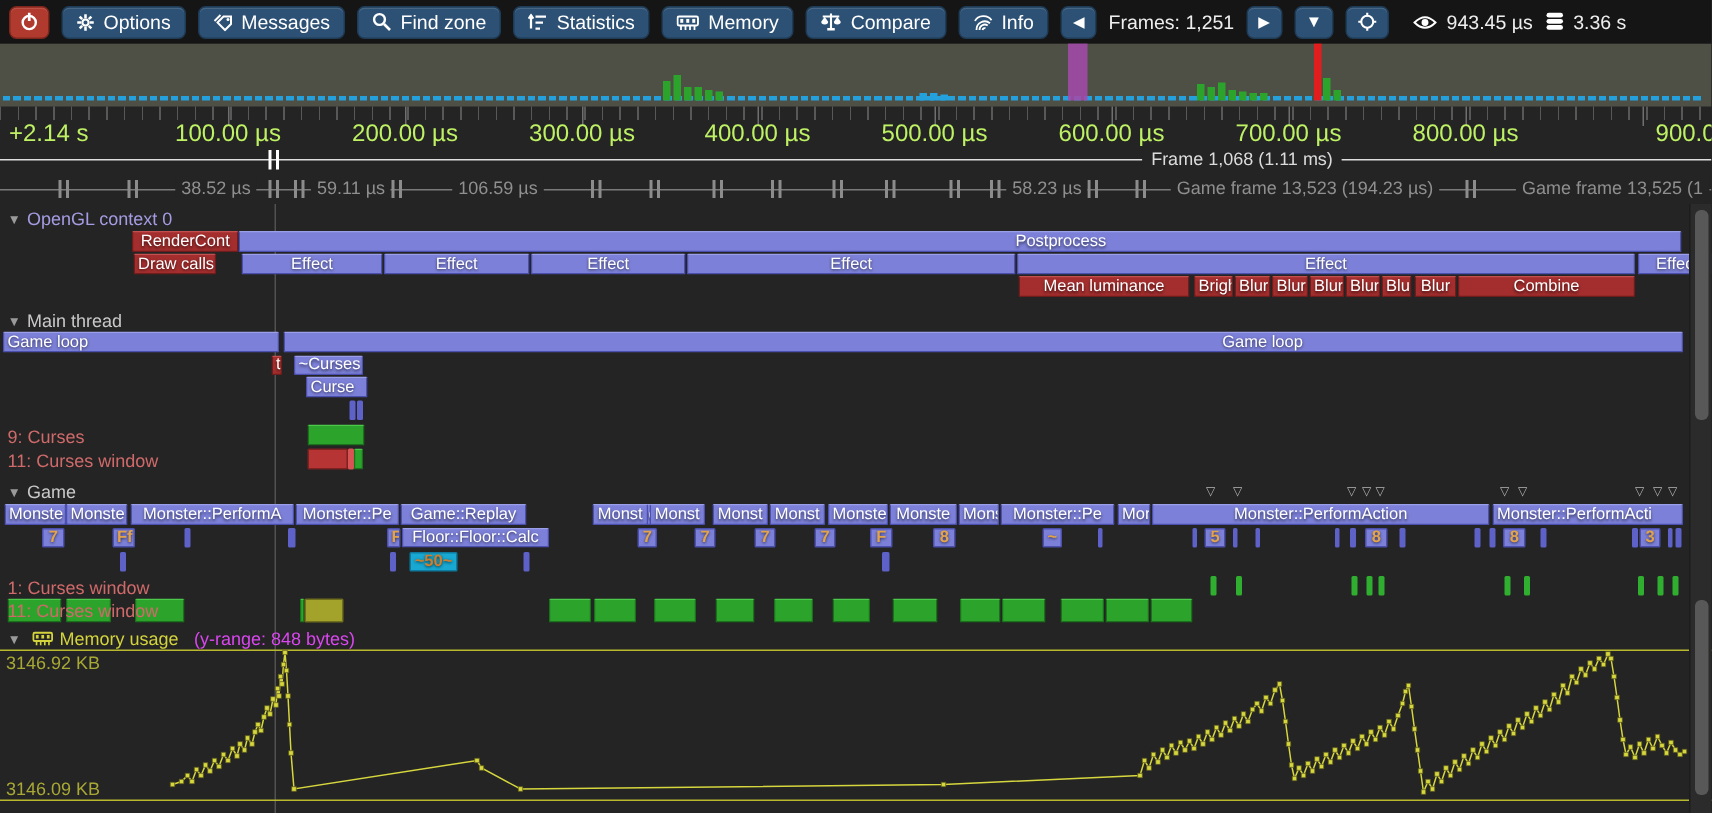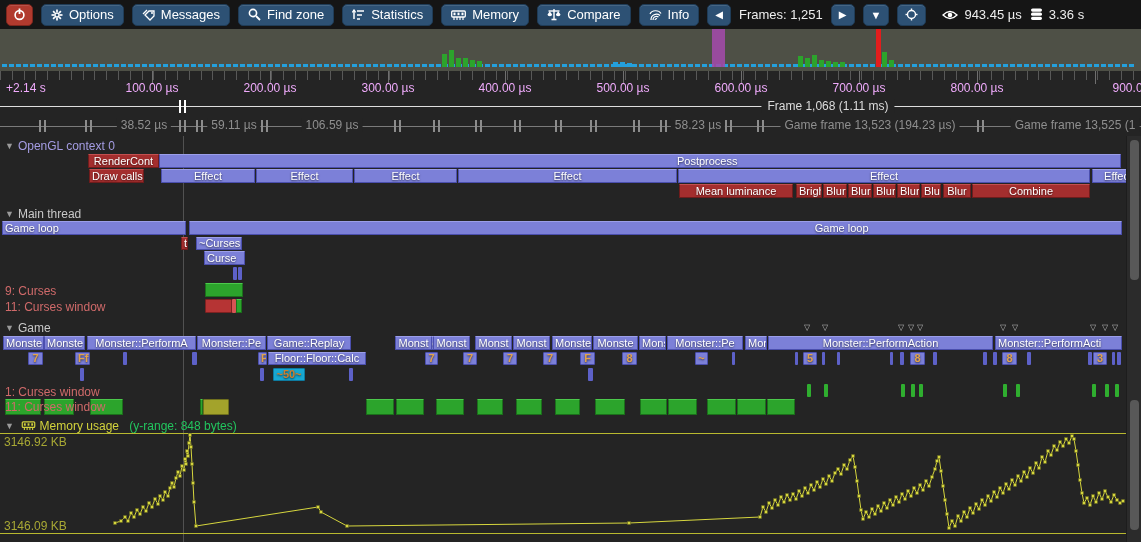--- a/index.html
+++ b/index.html
@@ -18,21 +18,21 @@
   
   .strip{position:absolute;top:29px;left:0;width:1141px;height:42px;background:#4e5046}
   .dashes{position:absolute;left:2px;right:5px;bottom:4px;height:3px;
           background:repeating-linear-gradient(90deg,#24a0dc 0 5px,rgba(0,0,0,0) 5px 7px)}
   .striplayer{position:absolute;left:0;right:0;top:0;bottom:4px}
   .striplayer .bar{border:none;border-radius:0}
   
   .tickrow{position:absolute;top:71px;left:0;width:1141px;height:9px;
            background:repeating-linear-gradient(90deg,#585858 0 1px,rgba(0,0,0,0) 1px 11.8px)}
   .tickrow .tick{position:absolute;top:0;width:1px;height:13px;background:#6f6f6f}
-  .axisrow{position:absolute;top:81px;left:0;width:907px;height:16px;font-size:12px;color:#f0abfc}
+  .axisrow{position:absolute;top:81px;left:0;width:907px;height:16px;font-size:16px;color:#bef264}
   .axl{position:absolute;top:0;white-space:nowrap}
   
   .frow1{position:absolute;top:98px;left:0;width:1141px;height:18px}
   .fline1{position:absolute;top:8px;left:0;right:0;height:1px;background:#dedede}
   .fb{position:absolute;top:2px;width:2px;height:13px;background:#fff}
   .flabel{position:absolute;top:1px;left:828px;transform:translateX(-50%);background:#242424;
           padding:0 6px;font-size:12px;color:#dcdcdc;white-space:nowrap}
   .frow2{position:absolute;top:117px;left:0;width:1141px;height:18px;font-size:12px;color:#8f8f8f}
   .fline2{position:absolute;top:9px;left:0;right:0;height:1px;background:#7a7a7a}
   .frow2 .tick{position:absolute;top:3px;width:2px;height:12px;background:#8c8c8c}
@@ -61,21 +61,21 @@
   .c-pband{background:rgba(163,74,170,.88)}
   .c-redbar{background:#e21d1d}
   .c-cyan{background:#24a0dc}
   .locklabel{position:absolute;left:5px;top:1px;font-size:12px;color:#d06a6a;white-space:nowrap;z-index:3}
   .markrow{position:absolute;top:323px;left:0;width:1141px;height:11px}
   .mark{position:absolute;top:0;font-size:8px;color:#b5b5b5;transform:translateX(-50%);cursor:pointer}
   
   .memline{position:absolute;left:0;width:1141px;height:1px;background:#b9b92f}
   .memlabel{position:absolute;left:4px;font-size:12px;color:#a8a834}
   .memsvg{position:absolute;top:429px;left:0;pointer-events:none}
-  .memrange{color:#22c55e;margin-left:7px}
+  .memrange{color:#d946ef;margin-left:7px}
   .memtitle{color:#d3d33c}
   
   .sb-track{position:absolute;top:136px;right:0;width:15px;height:406px;background:#2b2b2b;
             border-left:1px solid #1d1d1d;box-sizing:border-box}
   .sb-thumb{position:absolute;left:3px;width:9px;background:#585858;border-radius:4px;cursor:pointer}
 </style>
 </head>
 <body>
 
 <div class="toolbar">

